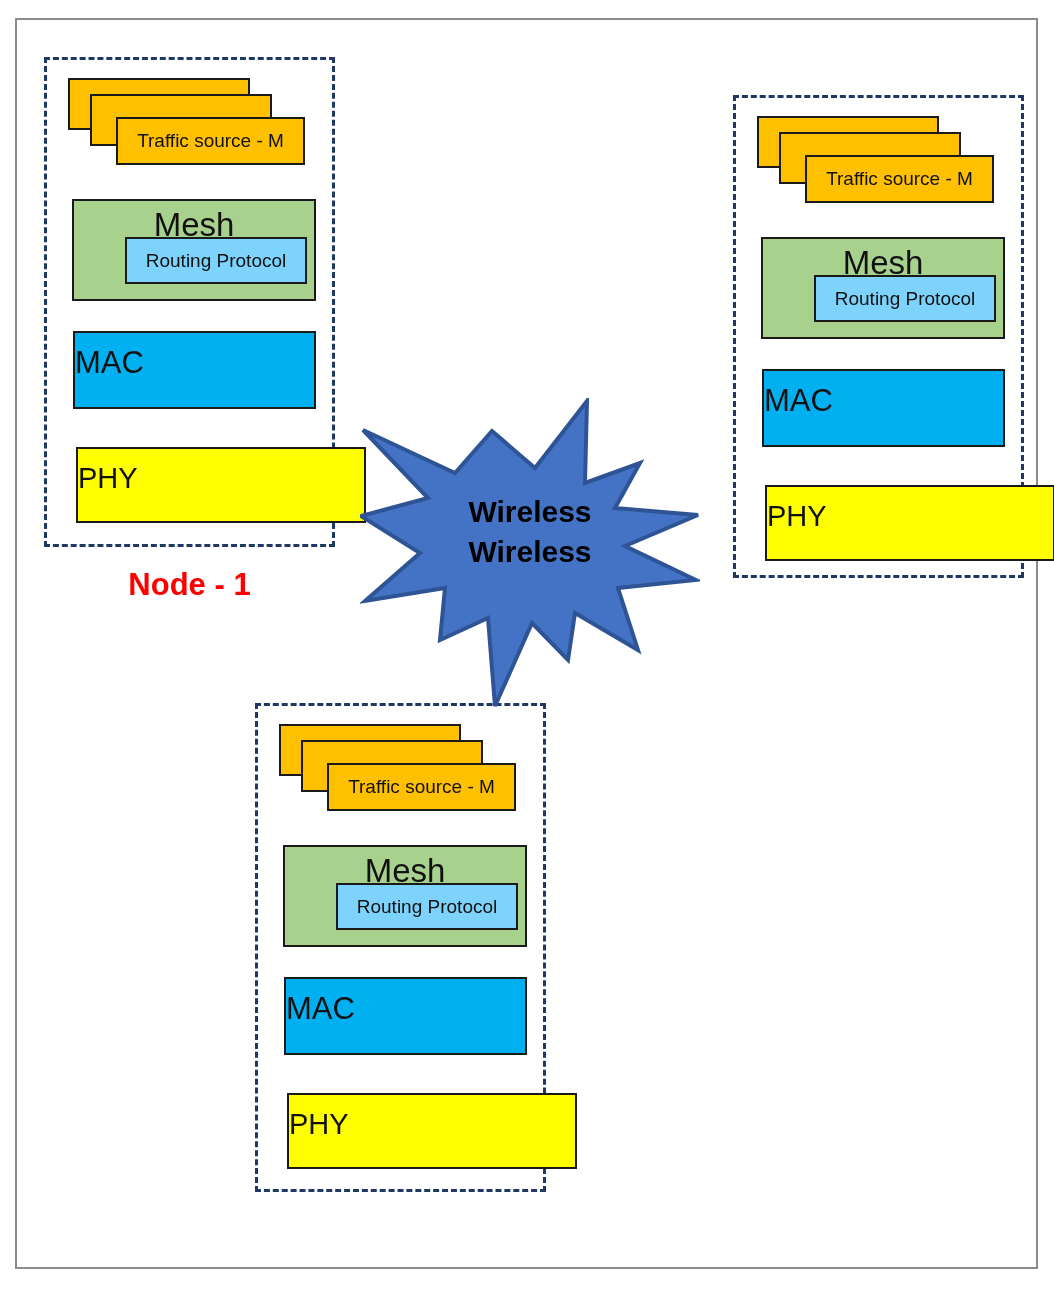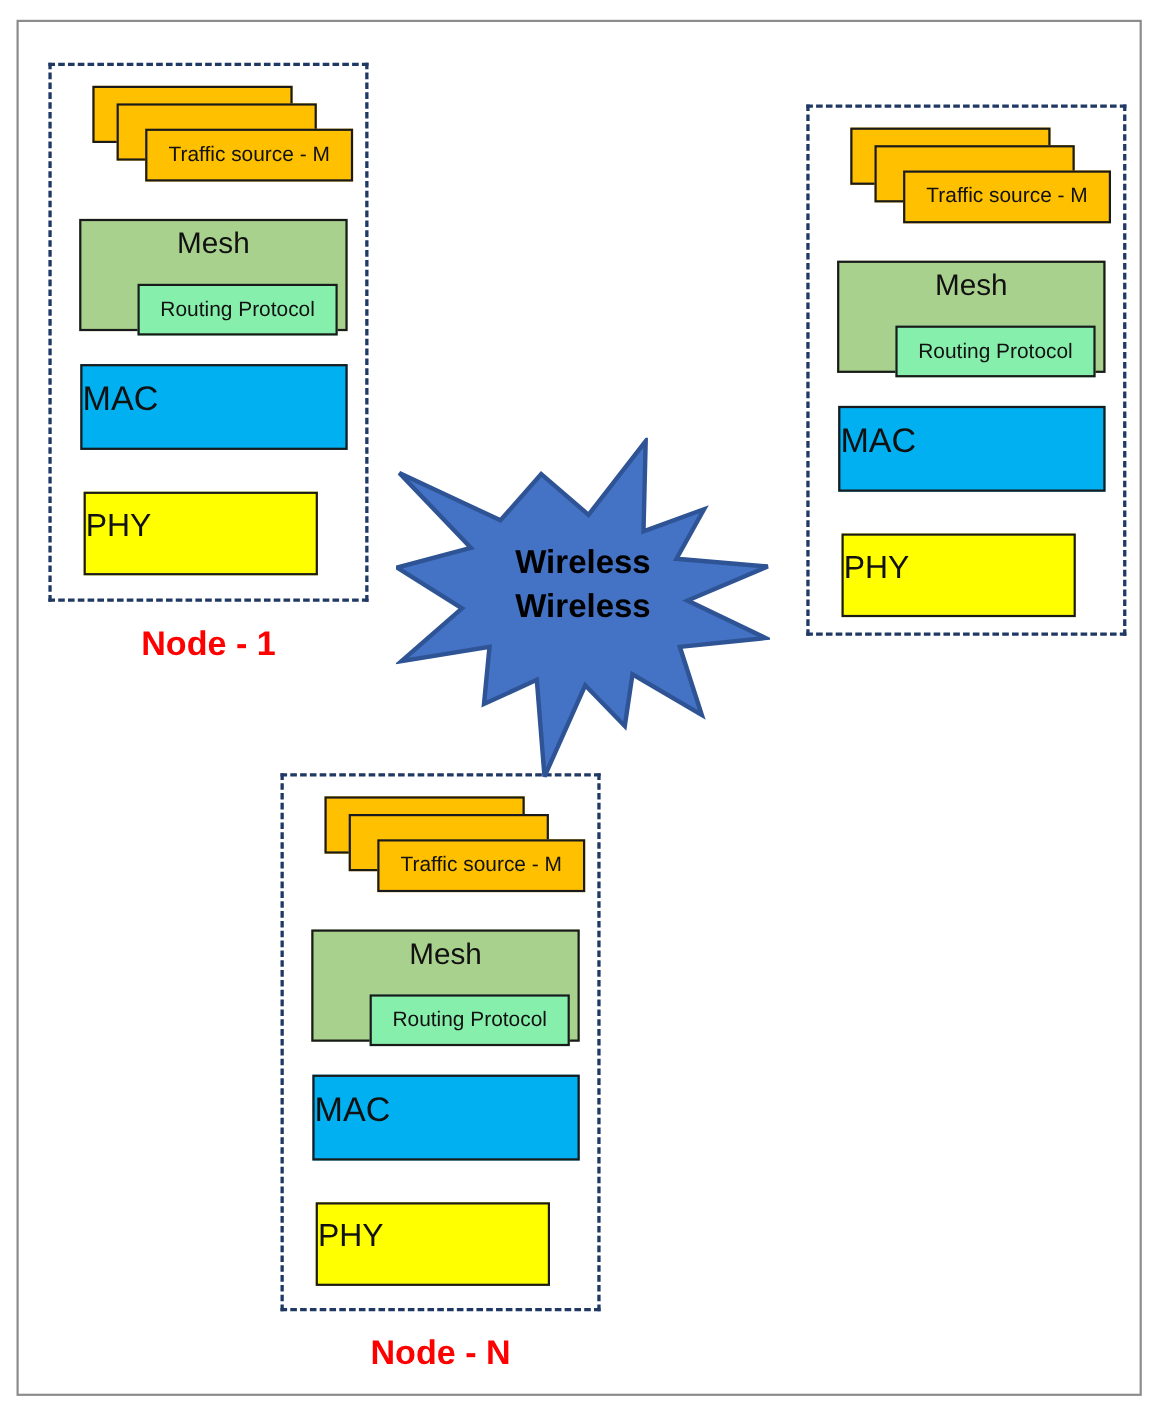--- a/index.html
+++ b/index.html
@@ -31,65 +31,64 @@
   .n2 .node-box { height: 477px; }
   .nn { left: 255px; top: 703px; }
   .nn .node-box { height: 483px; }
 
   .card-stack { position: absolute; left: 21px; top: 18px; width: 245px; height: 105px; }
   .card {
     position: absolute;
     width: 178px; height: 48px;
     background: #FFC000;
     border: 2px solid #1a1a1a;
-    margin-left: 16px;
   }
   .card.c1 { left: 0;    top: 0;    }
   .card.c2 { left: 22px; top: 16px; }
   .card.c3 {
     left: 48px; top: 39px;
     width: 185px; height: 44px;
     display: flex; align-items: center; justify-content: center;
     font-size: 19px; color: #111;
   }
 
   .mesh-box {
     position: absolute;
     left: 25px; top: 139px;
     width: 240px; height: 98px;
     background: #A9D18E;
     border: 2px solid #1a1a1a;
   }
-  .mesh-label { margin-top: 5px; text-align: center; font-size: 27px; color: #111; }
+  .mesh-label { margin-top: 5px; text-align: center; font-size: 33px; color: #111; }
   .routing-box {
     position: absolute;
-    left: 51px; top: 57px;
+    left: 51px; top: 36px;
     width: 178px; height: 43px;
-    background: #86efac;
+    background: #7dd3fc;
     border: 2px solid #1a1a1a;
     display: flex; align-items: center; justify-content: center;
     font-size: 19px; color: #111;
   }
 
   .mac-box, .phy-box {
     position: absolute;
     border: 2px solid #1a1a1a;
     box-sizing: border-box;
     text-align: left;
     color: #111;
   }
   .mac-box {
     left: 26px; top: 271px;
     width: 243px; height: 78px;
     background: #00B0F0;
     font-size: 31px; padding-top: 12px;
   }
   .phy-box {
     left: 29px; top: 387px;
-    width: 213px; height: 76px;
+    width: 290px; height: 76px;
     background: #FFFF00;
     font-size: 29px; padding-top: 13px;
   }
 
   .node-label {
     margin-top: 20px;
     text-align: center;
     font-size: 31px;
     font-weight: bold;
     color: #FF0000;
@@ -166,21 +165,20 @@
       </div>
       <div class="mesh-box">
         <div class="mesh-label">Mesh</div>
         <div class="routing-box">
           <span>Routing Protocol</span>
         </div>
       </div>
       <div class="mac-box">MAC</div>
       <div class="phy-box">PHY</div>
     </div>
-    <div class="node-label">Node - N</div>
   </div>
 
   <div class="channel">
     <svg width="340" height="315" viewBox="0 0 340 315">
       <polygon points="3,32 95,75 132,33 175,70 227,3 225,85 280,65 255,110 338,117 265,148 336,182 258,190 278,252 215,215 208,262 172,225 135,308 128,220 80,242 85,190 5,203 60,155 1,118 68,100" fill="#4472C4" stroke="#2F5496" stroke-width="4" stroke-linejoin="miter"></polygon>
     </svg>
     <div class="channel-text">
       <div>Wireless</div>
       <div>Wireless</div>
     </div>

